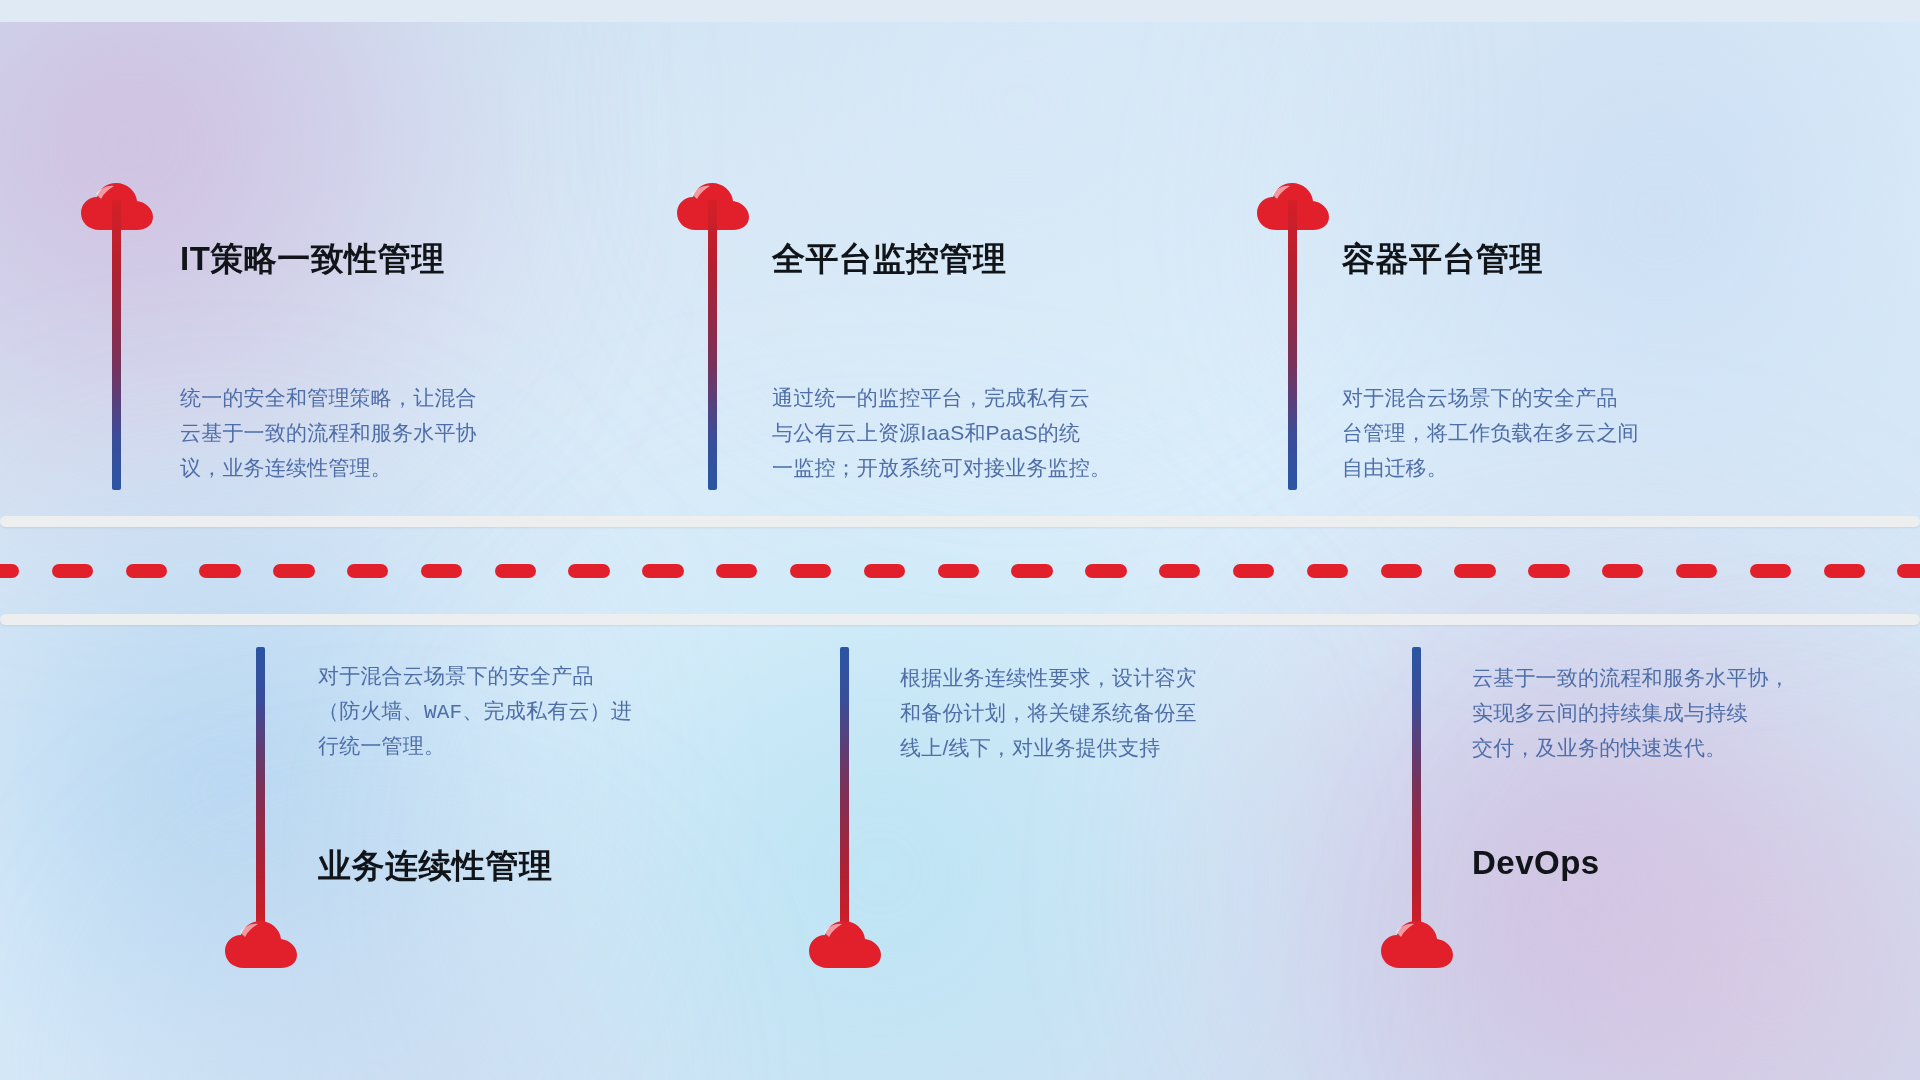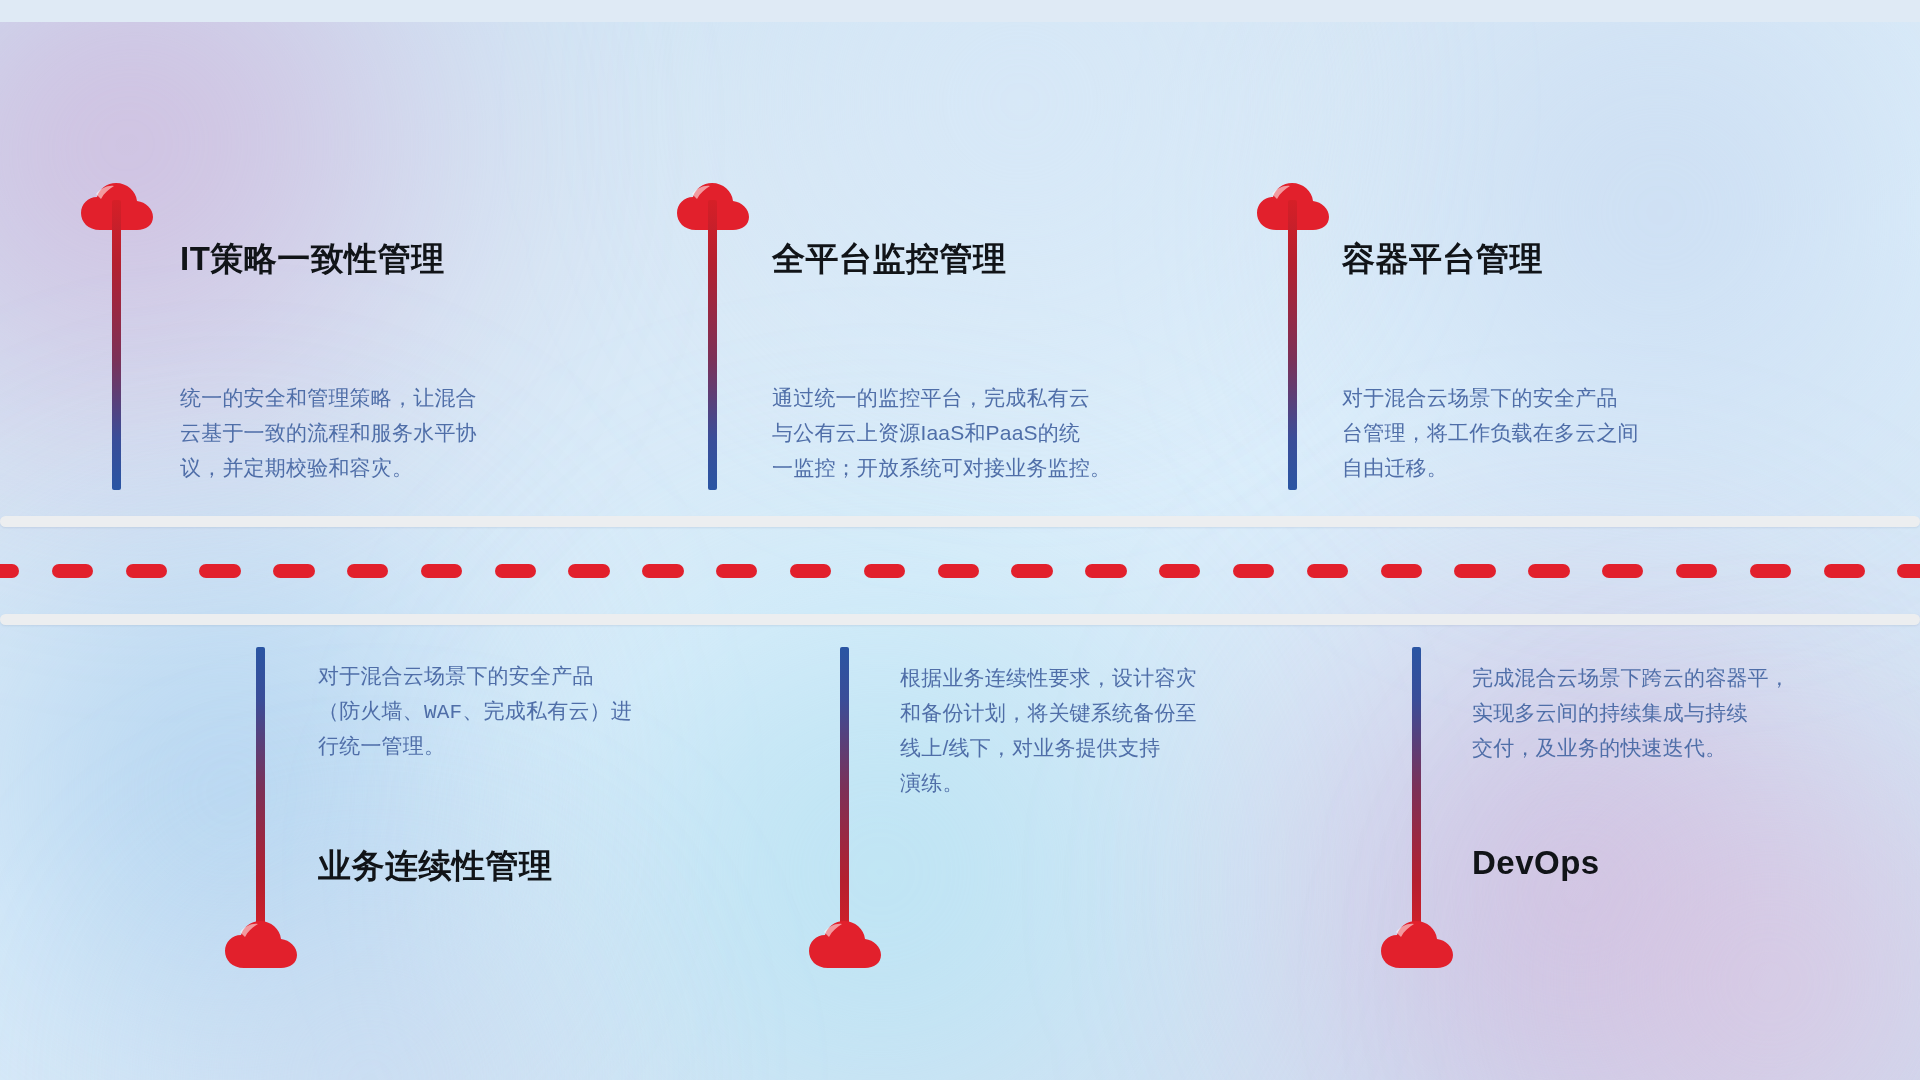--- a/index.html
+++ b/index.html
@@ -151,21 +151,21 @@
       <svg viewBox="0 0 74 50" xmlns="http://www.w3.org/2000/svg">
         <path d="M20 48 C8 48 1 40 1 31 C1 22 8 15 17 15 C19 7 27 1 36 1 C47 1 56 9 57 19 C66 20 73 27 73 35 C73 43 66 48 57 48 Z" fill="#e2202c"></path>
         <path d="M16 12 C21 6 28 3 34 4 C29 7 24 11 21 17 Z" fill="#ffffff" opacity="0.55"></path>
       </svg>
     </div>
     <div class="stem down" style="left:112px;"></div>
     <div class="heading" style="left:180px;">IT策略一致性管理</div>
     <div class="body-text" style="left:180px;">
       <div>统一的安全和管理策略，让混合</div>
       <div>云基于一致的流程和服务水平协</div>
-      <div>议，并定期校验和容灾。</div>
+      <div>议，业务连续性管理。</div>
     </div>
   </div>
 
   <div class="col top-col" style="left:640px;top:0;width:640px;height:500px;">
     <div class="cloud" style="left:36px;">
       <svg viewBox="0 0 74 50" xmlns="http://www.w3.org/2000/svg">
         <path d="M20 48 C8 48 1 40 1 31 C1 22 8 15 17 15 C19 7 27 1 36 1 C47 1 56 9 57 19 C66 20 73 27 73 35 C73 43 66 48 57 48 Z" fill="#e2202c"></path>
         <path d="M16 12 C21 6 28 3 34 4 C29 7 24 11 21 17 Z" fill="#ffffff" opacity="0.55"></path>
       </svg>
     </div>
@@ -247,33 +247,32 @@
     <div class="cloud" style="left:168px;">
       <svg viewBox="0 0 74 50" xmlns="http://www.w3.org/2000/svg">
         <path d="M20 48 C8 48 1 40 1 31 C1 22 8 15 17 15 C19 7 27 1 36 1 C47 1 56 9 57 19 C66 20 73 27 73 35 C73 43 66 48 57 48 Z" fill="#e2202c"></path>
         <path d="M16 12 C21 6 28 3 34 4 C29 7 24 11 21 17 Z" fill="#ffffff" opacity="0.55"></path>
       </svg>
     </div>
     <div class="body-text" style="left:260px;">
       <div>根据业务连续性要求，设计容灾</div>
       <div>和备份计划，将关键系统备份至</div>
       <div>线上/线下，对业务提供支持</div>
-      <div>演练。</div>
     </div>
   </div>
 
   <div class="col bot-col" style="left:1280px;top:0;width:640px;height:1080px;">
     <div class="stem up" style="left:132px;"></div>
     <div class="cloud" style="left:100px;">
       <svg viewBox="0 0 74 50" xmlns="http://www.w3.org/2000/svg">
         <path d="M20 48 C8 48 1 40 1 31 C1 22 8 15 17 15 C19 7 27 1 36 1 C47 1 56 9 57 19 C66 20 73 27 73 35 C73 43 66 48 57 48 Z" fill="#e2202c"></path>
         <path d="M16 12 C21 6 28 3 34 4 C29 7 24 11 21 17 Z" fill="#ffffff" opacity="0.55"></path>
       </svg>
     </div>
     <div class="body-text" style="left:192px;">
-      <div>完成混合云场景下跨云的容器平，</div>
+      <div>云基于一致的流程和服务水平协，</div>
       <div>实现多云间的持续集成与持续</div>
       <div>交付，及业务的快速迭代。</div>
     </div>
     <div class="heading" style="left:192px;">DevOps</div>
   </div>
 
 </div>
 
 </body></html>

